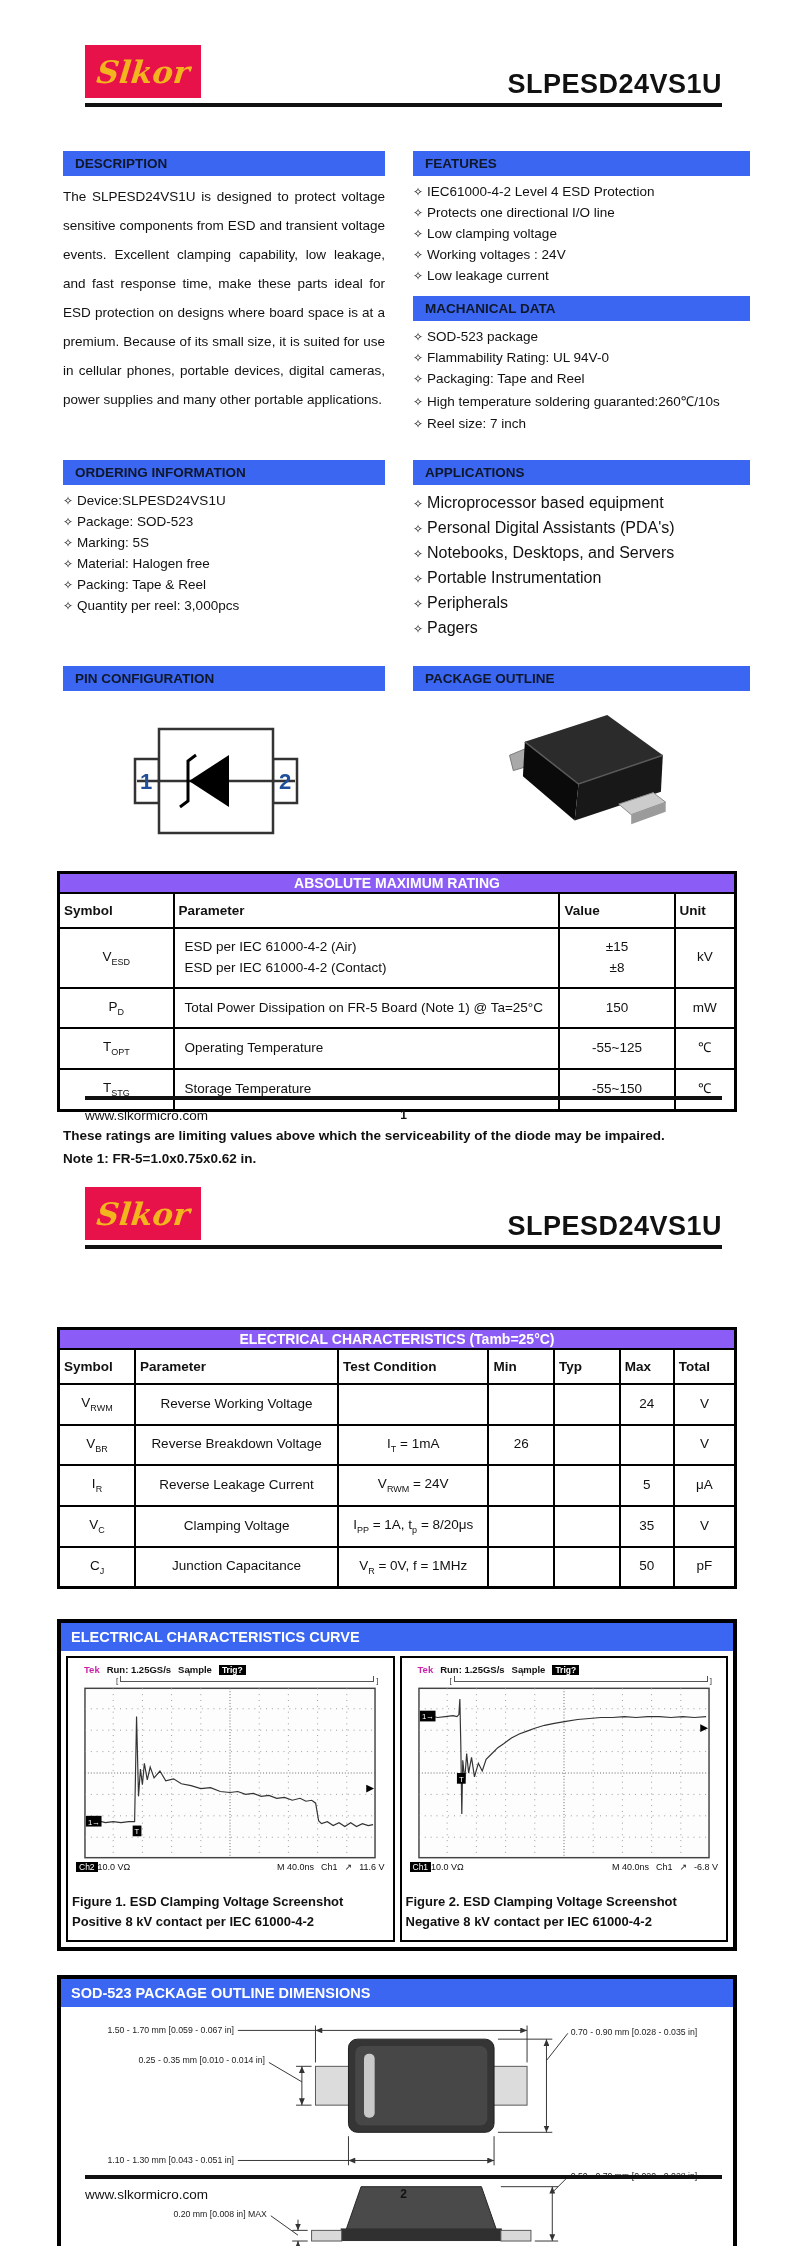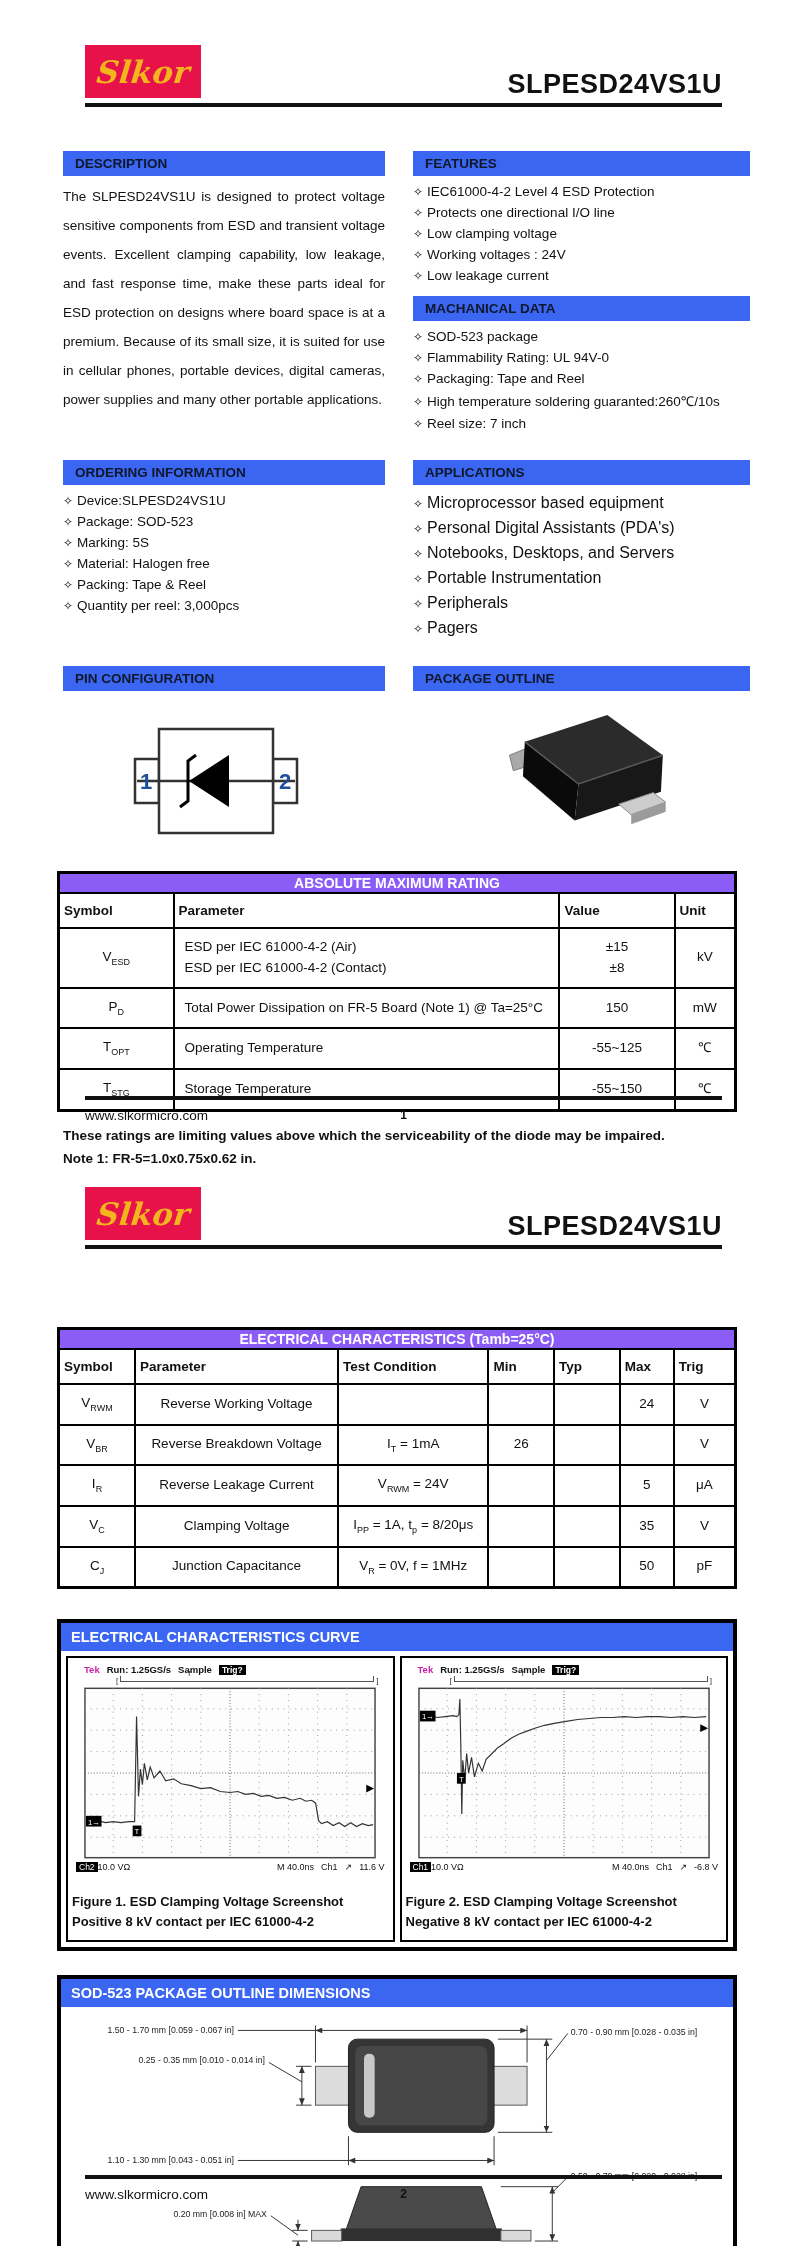--- a/index.html
+++ b/index.html
@@ -332,21 +332,21 @@
         <tr>
             <th class="tbar" colspan="7">ELECTRICAL CHARACTERISTICS (Tamb=25°C)</th>
           </tr>
         <tr>
           <th class="colh">Symbol</th>
           <th class="colh">Parameter</th>
           <th class="colh">Test Condition</th>
           <th class="colh">Min</th>
           <th class="colh">Typ</th>
           <th class="colh">Max</th>
-          <th class="colh">Trig</th>
+          <th class="colh">Total</th>
         </tr>
       </thead>
       <tbody id="elec-body">
           <tr>
             <td>V<sub>RWM</sub></td>
             <td>Reverse Working Voltage</td>
             <td></td>
             <td></td>
             <td></td>
             <td>24</td>

